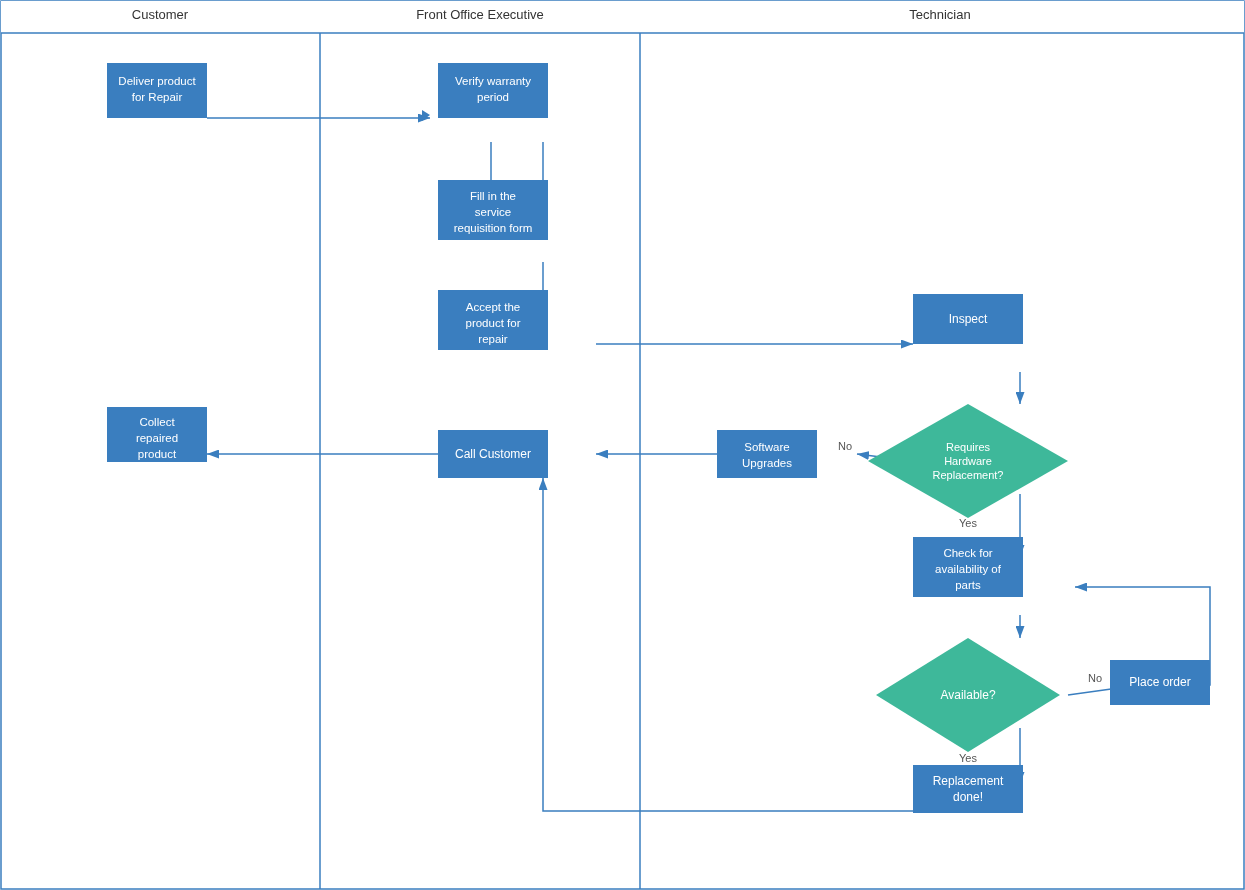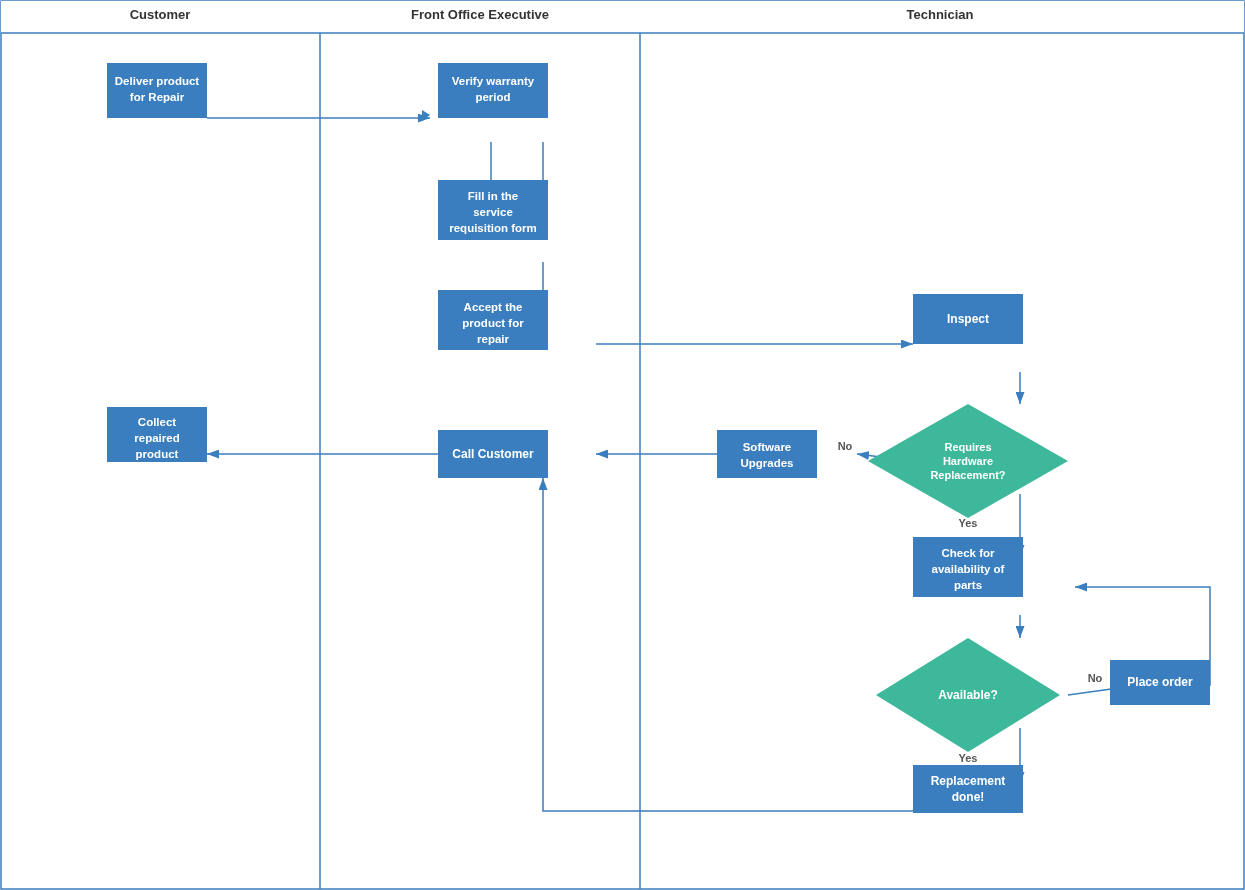--- a/index.html
+++ b/index.html
@@ -8,21 +8,20 @@
       height: 890px;
       background: #fff;
       font-family: Arial, sans-serif;
       font-size: 12px;
       overflow: hidden;
     }
     .diagram-container {
       width: 1245px;
       height: 890px;
       position: relative;
-      font-weight: bold;
     }
     
     svg {
       position: absolute;
       top: 0;
       left: 0;
       width: 1245px;
       height: 890px;
     }
   </style>

